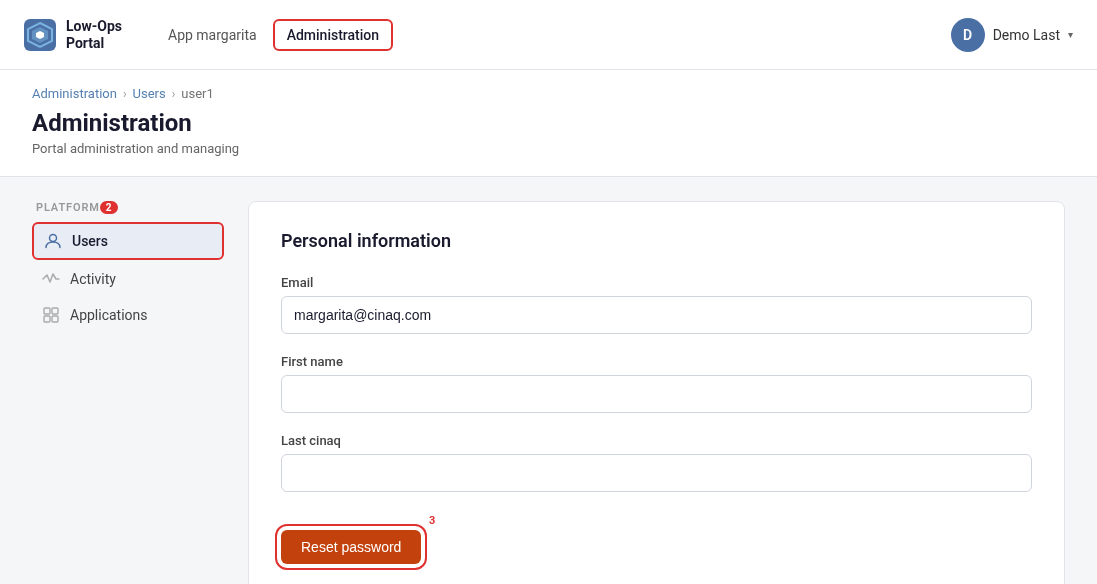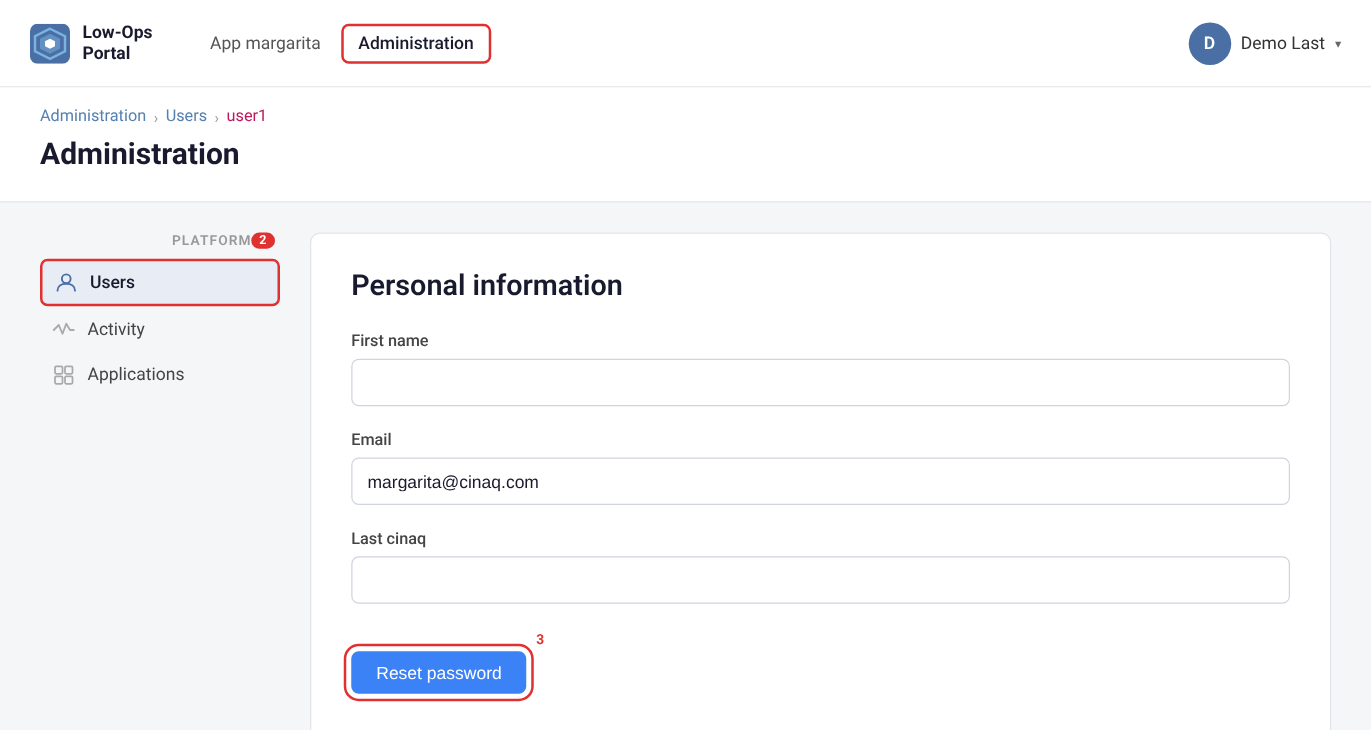--- a/index.html
+++ b/index.html
@@ -79,21 +79,21 @@
     .breadcrumb {
       display: flex;
       align-items: center;
       gap: 6px;
       font-size: 13px;
       color: #5580b0;
       margin-bottom: 8px;
     }
     .breadcrumb-sep { color: #999; font-size: 12px; }
     .breadcrumb a { color: #5580b0; text-decoration: none; }
-    .breadcrumb span.current { color: #be185d; text-align: right; }
+    .breadcrumb span.current { color: #737373; text-align: right; }
     .page-title {
       font-size: 24px;
       font-weight: 700;
       color: #1a1a2e;
       margin-bottom: 4px;
     }
     .page-subtitle {
       font-size: 13px;
       color: #666;
     }
@@ -114,21 +114,21 @@
     .sidebar-section-label {
       font-size: 11px;
       font-weight: 600;
       color: #999;
       letter-spacing: 0.08em;
       text-transform: uppercase;
       margin-bottom: 8px;
       padding: 0 4px;
       display: flex;
       align-items: center;
-      justify-content: flex-end;
+      justify-content: flex-start;
     }
     .sidebar-badge {
       background: #e03131;
       color: #fff;
       font-size: 10px;
       font-weight: 700;
       border-radius: 10px;
       padding: 1px 6px;
       min-width: 16px;
       text-align: center;
@@ -162,21 +162,21 @@
 
     
     .content-panel {
       flex: 1;
       background: #fff;
       border-radius: 8px;
       border: 1px solid #e2e4e9;
       padding: 28px 32px;
     }
     .section-title {
-      font-size: 23px;
+      font-size: 18px;
       font-weight: 600;
       color: #1a1a2e;
       margin-bottom: 24px;
     }
     .form-group {
       margin-bottom: 20px;
     }
     .form-label {
       display: block;
       font-size: 13px;
@@ -189,21 +189,21 @@
       height: 38px;
       border: 1px solid #d0d4de;
       border-radius: 6px;
       padding: 0 12px;
       font-size: 14px;
       color: #1a1a2e;
       background: #fff;
       outline: none;
     }
     .reset-btn {
-      background: #3b82f6;
+      background: #c2410c;
       color: #fff;
       border: none;
       border-radius: 6px;
       padding: 9px 20px;
       font-size: 14px;
       font-weight: 500;
       cursor: pointer;
       margin-top: 8px;
       outline: 2px solid #e03131;
       outline-offset: 4px;
@@ -241,20 +241,21 @@
 
 <div class="page-header">
   <div class="breadcrumb">
     <a>Administration</a>
     <span class="breadcrumb-sep">›</span>
     <a>Users</a>
     <span class="breadcrumb-sep">›</span>
     <span class="current">user1</span>
   </div>
   <h1 class="page-title">Administration</h1>
+  <p class="page-subtitle">Portal administration and managing</p>
 </div>
 
 <div class="main-layout">
 
   <aside class="sidebar">
     <div class="sidebar-section-label">
       <span>PLATFORM</span>
       <span class="sidebar-badge">2</span>
     </div>
 
@@ -288,27 +289,27 @@
         </svg>
       </span>
       <span>Applications</span>
     </div>
   </aside>
 
   <main class="content-panel">
     <h2 class="section-title">Personal information</h2>
 
     <div class="form-group">
+      <label class="form-label">Email</label>
+      <input class="form-input" type="email" value="margarita@cinaq.com" style="">
+    </div>
+
+    <div class="form-group">
       <label class="form-label">First name</label>
       <input class="form-input" type="text" style="">
-    </div>
-
-    <div class="form-group">
-      <label class="form-label">Email</label>
-      <input class="form-input" type="email" value="margarita@cinaq.com" style="">
     </div>
 
     <div class="form-group">
       <label class="form-label">Last cinaq</label>
       <input class="form-input" type="text" style="">
     </div>
 
     <div style="position:relative; display:inline-block; padding: 10px 10px 10px 0;">
       <button class="reset-btn">Reset password</button>
       <span style="position:absolute; top:2px; right:-4px; color:#e03131; font-size:11px; font-weight:700;">3</span>

